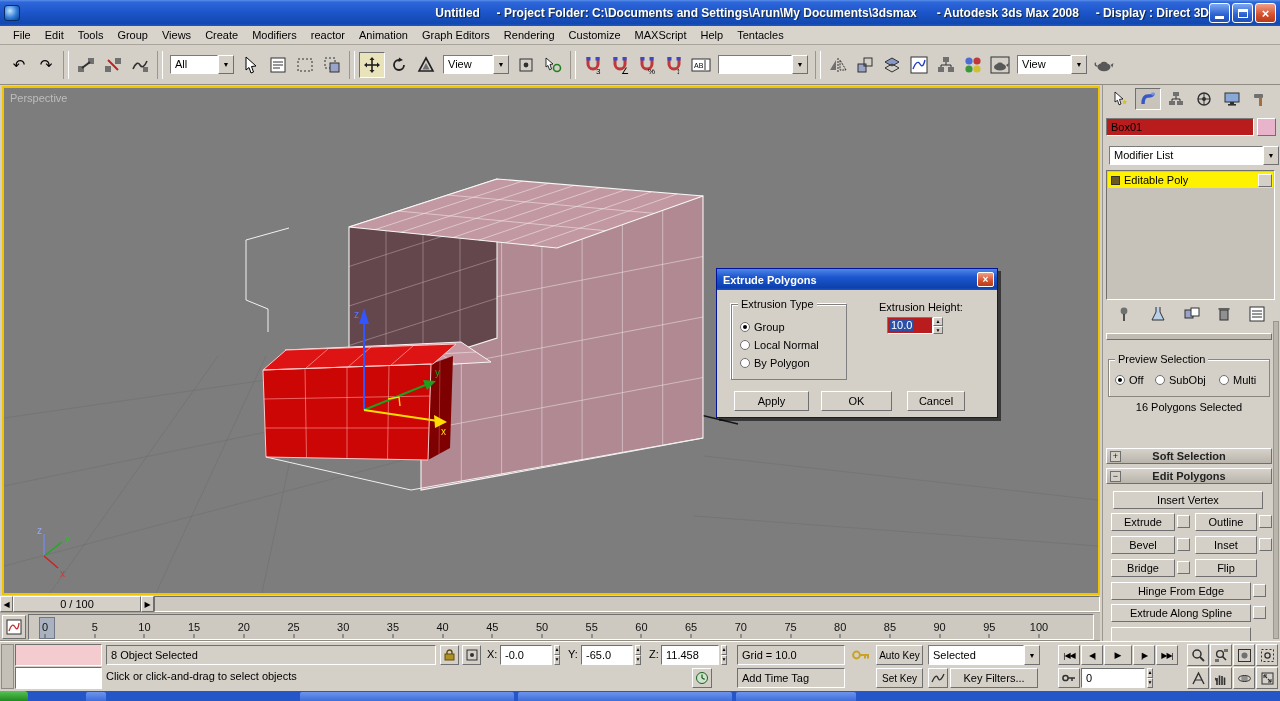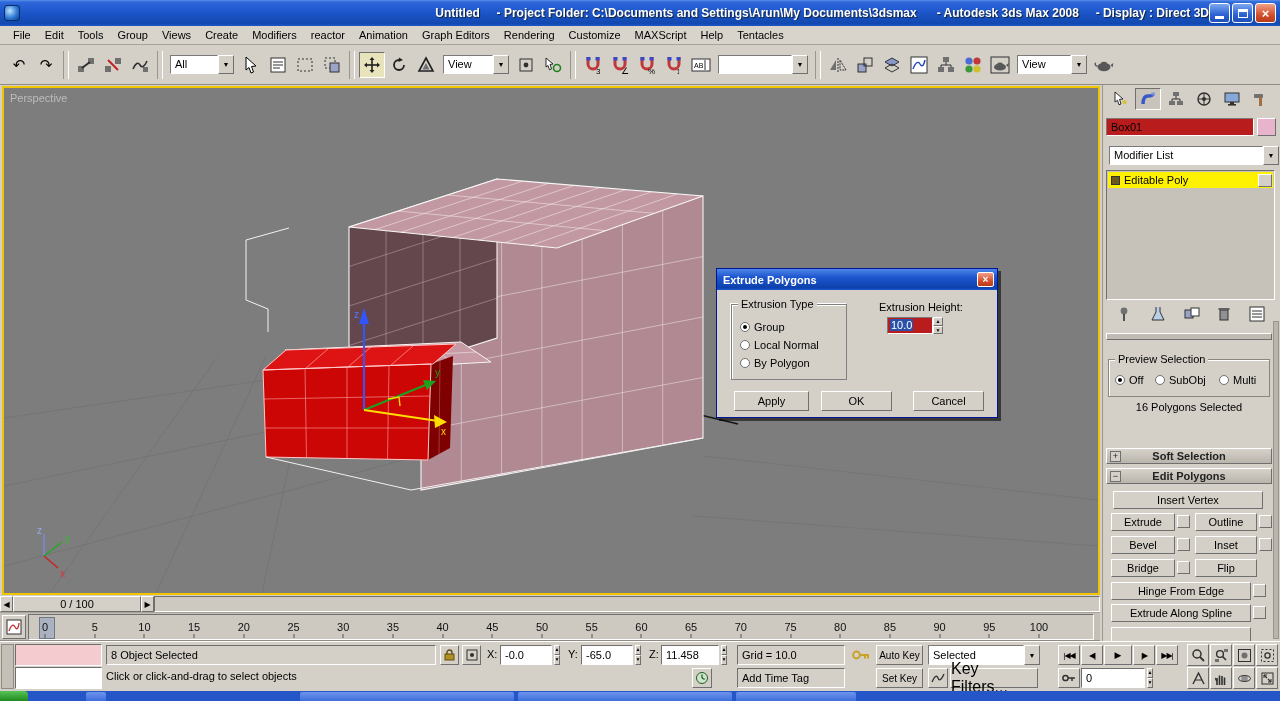--- a/index.html
+++ b/index.html
@@ -494,21 +494,21 @@
         <span>▲</span>
         <span>▼</span>
       </span>
   </div>
   <div class="dlg-btn bo" style="left:17px;width:75px">
       <span>Apply</span>
     </div>
   <div class="dlg-btn bo" style="left:104px;width:71px">
       <span>OK</span>
     </div>
-  <div class="dlg-btn bo" style="left:196px;width:71px">
+  <div class="dlg-btn bo" style="left:190px;width:58px">
       <span>Cancel</span>
     </div>
 </div>
 
 <div id="panel">
   <div class="ptab" style="left:4px">
     <svg width="16" height="16" viewBox="0 0 16 16">
         <path d="M3 1 L11 8 L7.5 8.3 L9 13 L7 13.8 L5.5 9.3 L3 11 Z" fill="#fff" stroke="#000" stroke-width="0.8"></path>
         <path d="M12 10 l1.2 2.4 2.6 .3 -1.9 1.8 .5 2.5 -2.4 -1.2 -2.3 1.2 .4 -2.5 -1.9 -1.8 2.6 -.3 Z" fill="#D8C020" transform="scale(0.7) translate(6,2)"></path>
       </svg>
@@ -850,21 +850,21 @@
   </div>
   <div class="sb sb-btn" style="left:876px;top:26px;width:47px;height:20px;">
     <span style="font-size:10px">Set Key</span>
   </div>
   <div class="sb sb-btn" style="left:928px;top:26px;width:20px;height:20px;">
     <svg width="14" height="12" viewBox="0 0 14 12">
         <path d="M1 10 q4 -9 6 -4 t6 -4" fill="none" stroke="#303030" stroke-width="1.3"></path>
       </svg>
   </div>
   <div class="sb sb-btn" style="left:950px;top:26px;width:88px;height:20px;">
-    <span style="font-size:16px">Key Filters...</span>
+    <span style="font-size:11px">Key Filters...</span>
   </div>
   <div class="sb sb-btn" style="left:1058px;top:26px;width:22px;height:20px;">
     <svg width="14" height="10" viewBox="0 0 14 10">
         <circle cx="3.5" cy="5" r="2.6" fill="none" stroke="#303030" stroke-width="1.5"></circle>
         <line x1="6" y1="5" x2="13" y2="5" stroke="#303030" stroke-width="1.5"></line>
         <line x1="10" y1="5" x2="10" y2="8" stroke="#303030" stroke-width="1.5"></line>
       </svg>
   </div>
   <div class="sb sb-field sb-white" style="left:1081px;top:26px;width:64px;height:20px;">
     <span>0</span>

